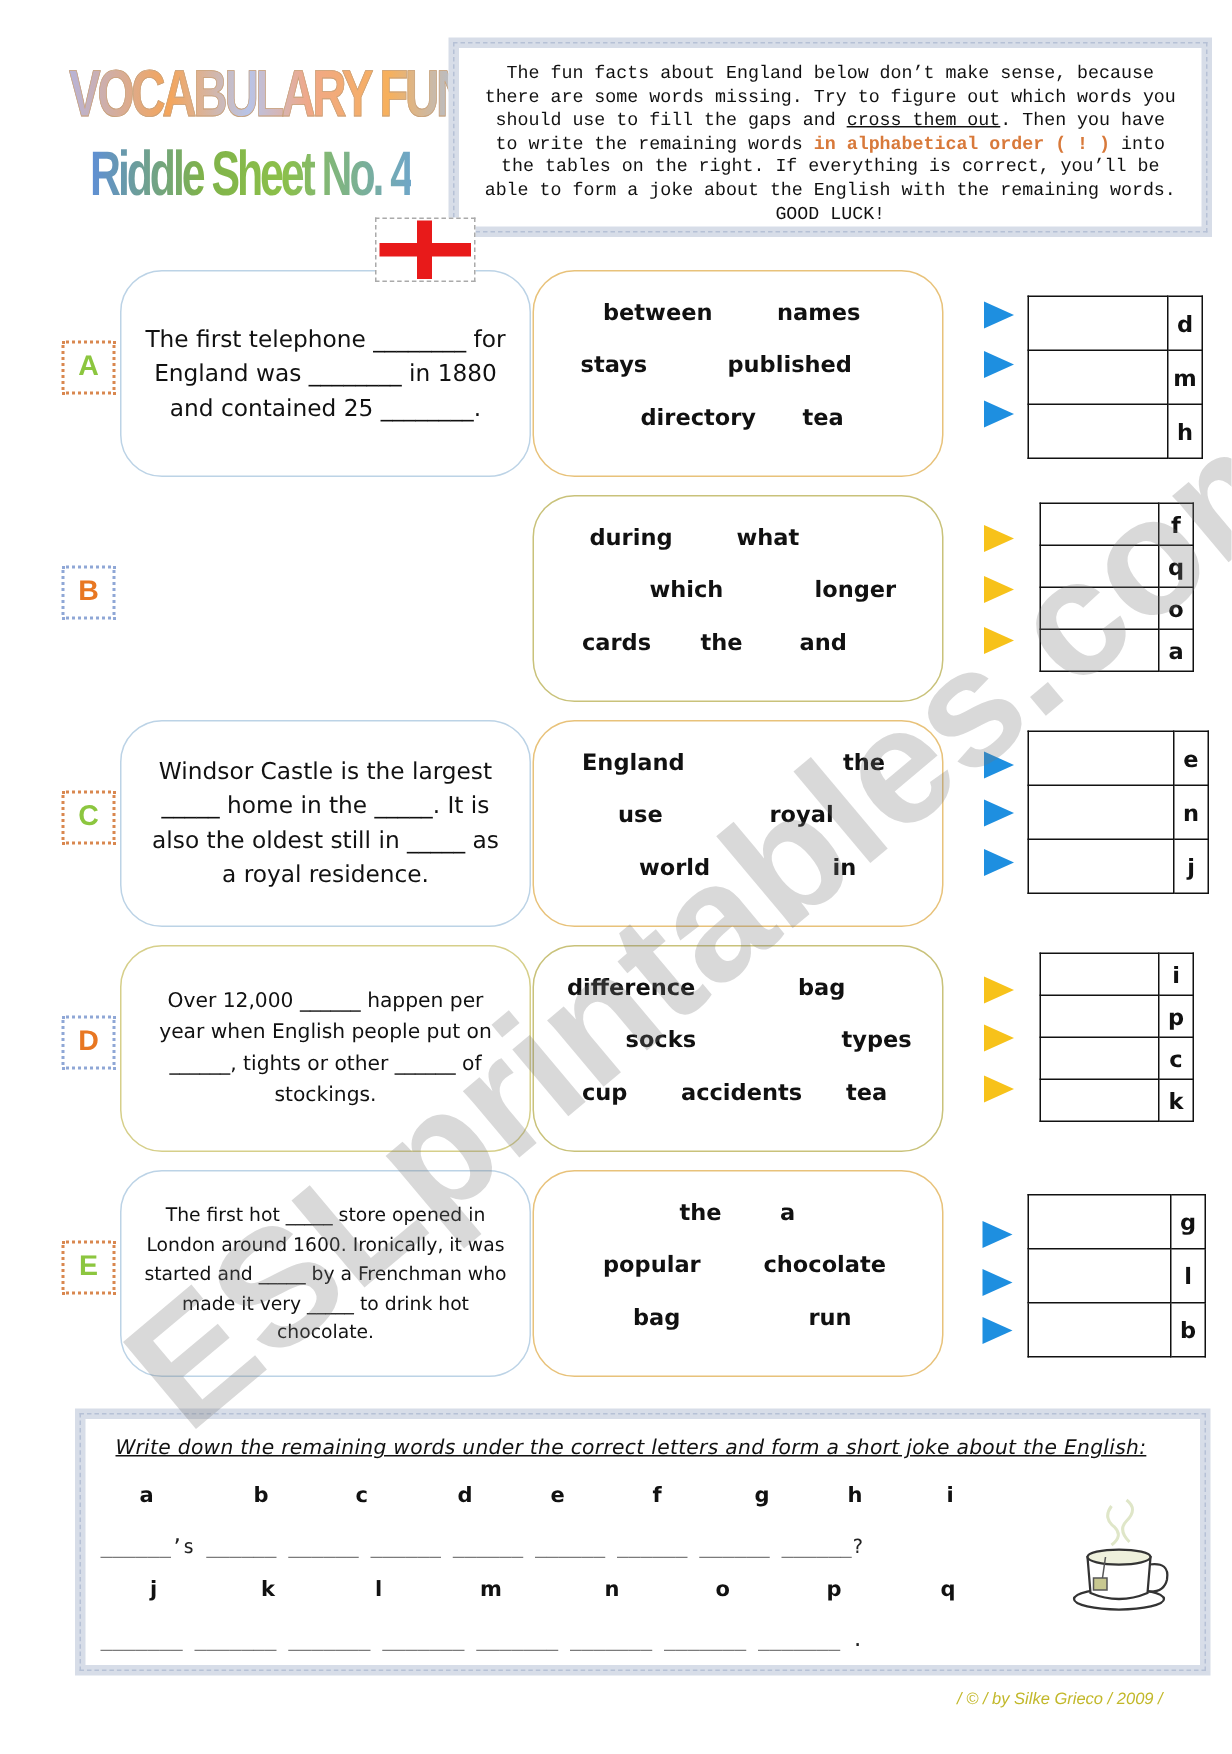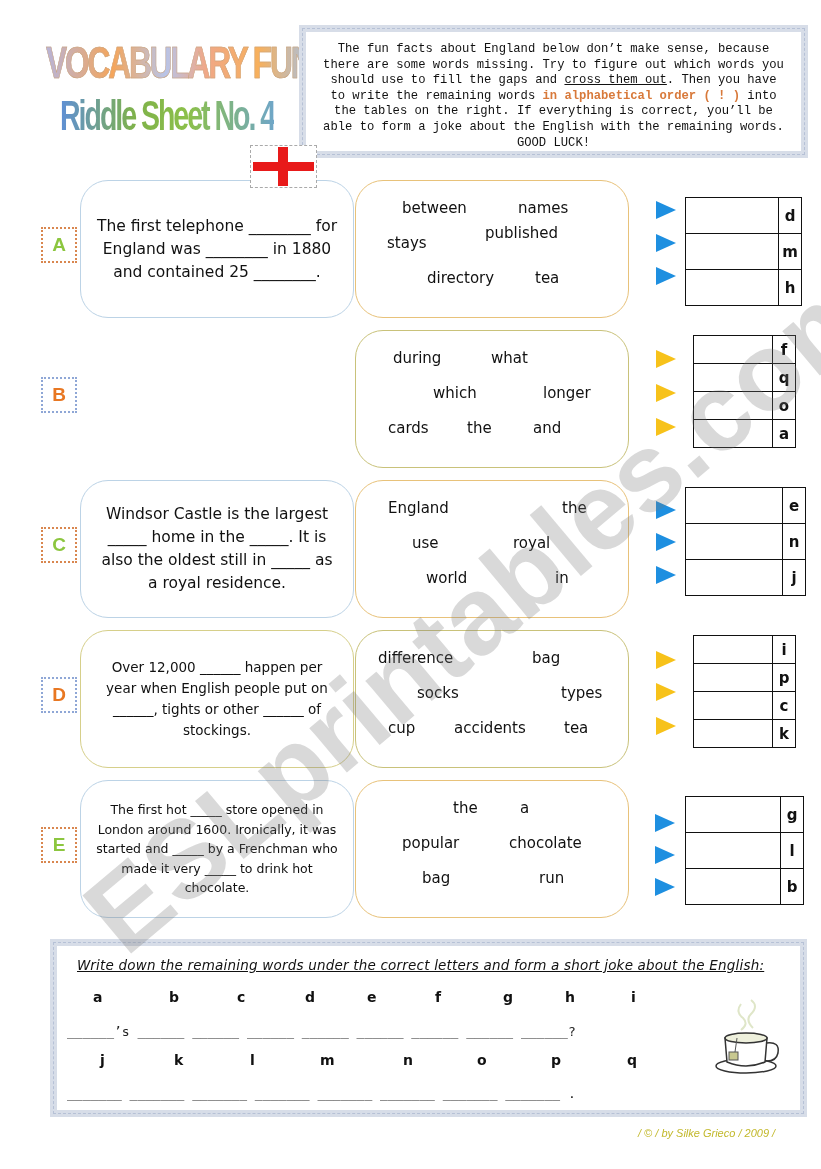--- a/index.html
+++ b/index.html
@@ -26,21 +26,21 @@
 
     
     .row { position: absolute; left: 0; width: 821px; height: 140px; }
     .label-box { position: absolute; left: 41px; top: 47px; width: 36px; height: 36px; box-sizing: border-box; border: 2px dotted #d9874f; display: flex; align-items: center; justify-content: center; font-family: "Liberation Sans", sans-serif; font-weight: bold; font-size: 19px; color: #8cc63f; }
     .label-box.blue { border-color: #8fa7d6; color: #e87722; }
     .fact { position: absolute; left: 80px; top: 0; width: 274px; height: 138px; box-sizing: border-box; border: 1px solid #bcd3e6; border-radius: 28px; display: flex; align-items: center; justify-content: center; text-align: center; font-family: "DejaVu Sans", sans-serif; font-size: 15.5px; line-height: 23px; padding: 0 14px; background: #fff; }
     .fact.small { font-size: 13.5px; line-height: 21px; font-weight: normal; }
     .fact.tiny { font-size: 12.5px; line-height: 19.5px; }
     .words { position: absolute; left: 355px; top: 0; width: 274px; height: 138px; box-sizing: border-box; border: 1px solid #e8c27a; border-radius: 28px; background: #fff; font-size: 15.5px; }
     .words.green { border-color: #c9c27a; }
-    .word { position: absolute; white-space: nowrap; font-weight: normal; font-family: "DejaVu Sans", sans-serif; font-size: 15px; }
+    .word { position: absolute; white-space: nowrap; font-weight: bold; font-family: "DejaVu Sans", sans-serif; font-size: 15px; }
 
     .arrow { position: absolute; width: 0; height: 0; border-top: 9px solid transparent; border-bottom: 9px solid transparent; border-left: 20px solid #1e8fe0; }
     .arrow.gold { border-left-color: #f7c21a; }
 
     table.ans { position: absolute; border-collapse: collapse; background: #fff; }
     table.ans td { border: 1.4px solid #111; padding: 0; }
     table.ans td.blank { width: 92px; }
     table.ans td.letter { width: 22px; text-align: center; font-family: "DejaVu Sans", sans-serif; font-size: 15px; font-weight: bold; }
 
     
@@ -64,21 +64,21 @@
   <span>The fun facts about England below don’t make sense, because there are some words missing. Try to figure out which words you should use to fill the gaps and </span><span class="u">cross them out</span><span>. Then you have to write the remaining words </span><span class="hl">in alphabetical order ( ! )</span><span> into the tables on the right. If everything is correct, you’ll be able to form a joke about the English with the remaining words. GOOD LUCK!</span>
 </div>
 
 <div class="row" style="top:180px;">
   <div class="label-box">A</div>
   <div class="fact">The first telephone ________ for England was ________ in 1880 and contained 25 ________.</div>
   <div class="words">
     <span class="word" style="left:46px;top:18px;">between</span>
     <span class="word" style="left:162px;top:18px;">names</span>
     <span class="word" style="left:31px;top:53px;">stays</span>
-    <span class="word" style="left:129px;top:43px;text-align:center;">published</span>
+    <span class="word" style="left:129px;top:53px;text-align:center;">published</span>
     <span class="word" style="left:71px;top:88px;">directory</span>
     <span class="word" style="left:179px;top:88px;">tea</span>
   </div>
   <div class="arrow" style="left:656px;top:21px;"></div>
   <div class="arrow" style="left:656px;top:54px;"></div>
   <div class="arrow" style="left:656px;top:87px;"></div>
   <table class="ans" style="left:685px;top:17px;">
     <tbody>
         <tr style="height:36px;">
           <td class="blank"></td>

